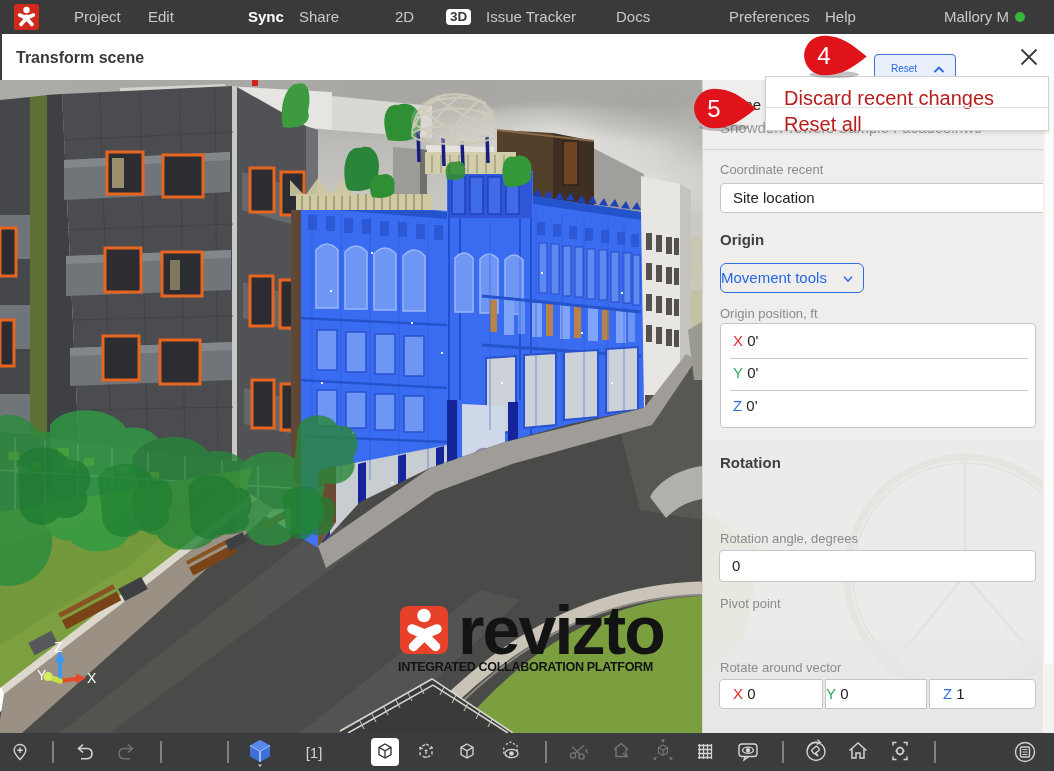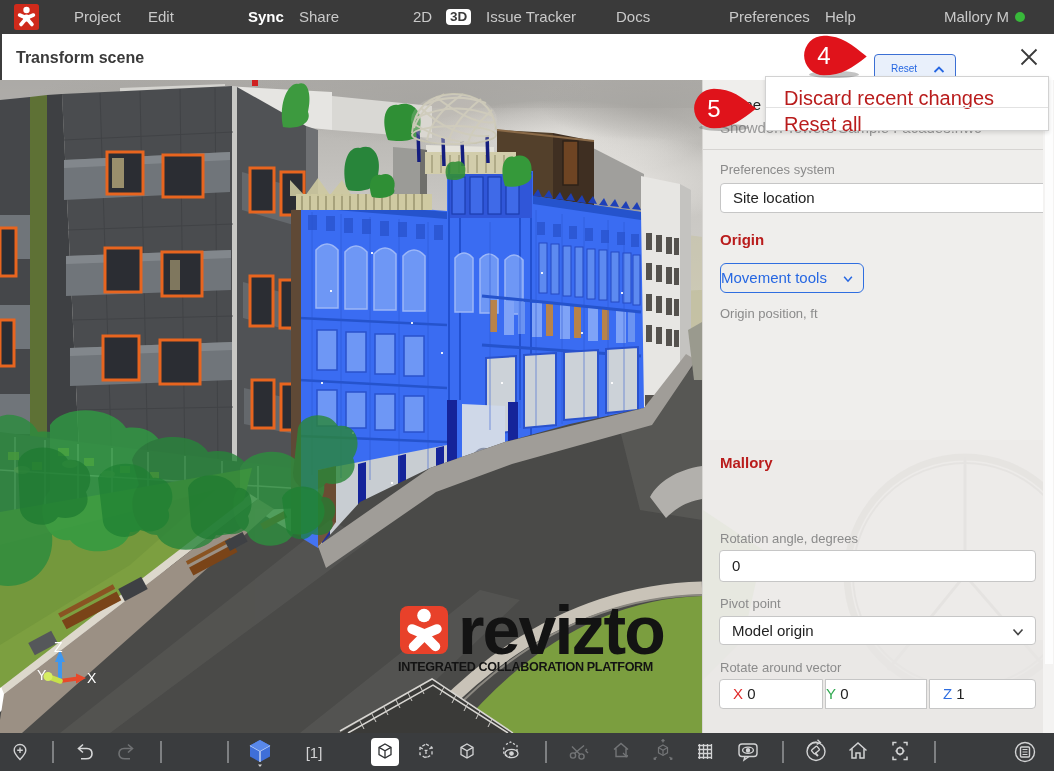--- a/index.html
+++ b/index.html
@@ -11,21 +11,21 @@
   #topbar .mi { position:absolute; top:0; height:34px; line-height:34px; color:#c9c9c9; font-size:15px; }
   
   
   #hdr { position:absolute; left:0; top:34px; width:1054px; height:46px; background:#fff; }
   #hdr .title { position:absolute; left:16px; top:15px; font-size:16px; font-weight:bold; color:#3a3a3a; }
   #resetbtn { position:absolute; left:874px; top:42px; width:82px; height:29px; background:#e9f0fb; border:1px solid #3b6fd4; border-radius:4px; color:#2667e2; font-size:10px; line-height:27px; padding-left:16px;margin-top:12px; }
   #closex { position:absolute; left:1018px; top:46px; width:22px; height:22px; }
   
   #panel { position:absolute; left:702px; top:80px; width:352px; height:653px; background:#eceae8; overflow:hidden; border-left:1px solid #d8d6d3; }
   .plabel { position:absolute; left:17px; font-size:13px; color:#8b8b8b; }
-  .phead  { position:absolute; left:17px; font-size:15px; font-weight:bold; color:#b91c1c; }
+  .phead  { position:absolute; left:17px; font-size:15px; font-weight:bold; color:#404040; }
   .pbox   { position:absolute; background:#fff; border:1px solid #c6c6c6; border-radius:4px; font-size:15px; color:#222; }
   .bluebtn{ position:absolute; border:1px solid #2f6ee0; border-radius:6px; color:#2667e2; font-size:15px; }
   
   #dropdown { position:absolute; left:765px; top:76px; width:284px; height:55px; background:#fff; border:1px solid #d2d2d2; box-shadow:0 2px 4px rgba(0,0,0,0.12); }
   #dropdown .item { position:absolute; left:18px; font-size:20px; color:#b91c1c; }
   
   #btoolbar { position:absolute; left:0; top:733px; width:1054px; height:38px; background:#3a3c3e; }
   .tico { position:absolute; top:0; height:38px; display:flex; align-items:center; justify-content:center; }
   .tsep { position:absolute; top:8px; width:2px; height:22px; background:#7e8082; }
 </style>
@@ -500,42 +500,44 @@
       <g opacity="0.3">
         <circle cx="262" cy="495" r="118" fill="none" stroke="#d8d6d2" stroke-width="7"></circle>
         <circle cx="262" cy="495" r="112" fill="none" stroke="#d5d3cf" stroke-width="2"></circle>
         <path d="M185 590 L262 495 L340 585 M262 377 L262 495" stroke="#d5d3cf" stroke-width="3" fill="none"></path>
       </g>
       <path d="M0 430 L60 470 L40 560 L0 600 Z" fill="#e2e5d8" opacity="0.55"></path>
       <rect x="0" y="560" width="352" height="93" fill="#e8e6e4" opacity="0.6"></rect>
     </svg>
     <div class="plabel" style="top:39px;color:#999;font-size:15px">Snowdon Towers Sample Facades.nwc</div>
     <div style="position:absolute;left:0;top:69px;width:352px;height:1px;background:#d6d4d2"></div>
-    <div class="plabel" style="top:82px">Preferences system</div>
+    <div class="plabel" style="top:82px">Coordinate recent</div>
     <div class="pbox" style="left:17px;top:103px;width:348px;height:30px;line-height:28px;padding-left:12px">Site location
       <svg style="position:absolute;right:10px;top:8px" width="14" height="14" viewBox="0 0 14 14">
           <path d="M2.5 4.5 L7 9.5 L11.5 4.5" stroke="#444" stroke-width="1.6" fill="none"></path>
         </svg>
     </div>
     <div class="phead" style="top:151px">Origin</div>
     <div class="bluebtn" style="left:17px;top:183px;width:144px;height:30px;line-height:28px;padding-right:16px">Movement tools
       <svg style="position:absolute;right:9px;top:9px" width="12" height="12" viewBox="0 0 14 14">
           <path d="M2.5 4.5 L7 9.5 L11.5 4.5" stroke="#2667e2" stroke-width="1.8" fill="none"></path>
         </svg>
     </div>
     <div class="plabel" style="top:226px">Origin position, ft</div>
-    <div class="phead" style="top:374px">Mallory</div>
+    <div class="pbox" style="left:17px;top:243px;width:316px;height:105px">
+      <div style="position:absolute;left:12px;top:8px;font-size:15px"><span style="color:#e02b2b">X</span>&nbsp;0'</div>
+      <div style="position:absolute;left:9px;top:34px;width:298px;height:1px;background:#c9c9c9"></div>
+      <div style="position:absolute;left:12px;top:40px;font-size:15px"><span style="color:#2fa84f">Y</span>&nbsp;0'</div>
+      <div style="position:absolute;left:9px;top:66px;width:298px;height:1px;background:#c9c9c9"></div>
+      <div style="position:absolute;left:12px;top:73px;font-size:15px"><span style="color:#2f6ee0">Z</span>&nbsp;0'</div>
+    </div>
+    <div class="phead" style="top:374px">Rotation</div>
     <div class="plabel" style="top:451px">Rotation angle, degrees</div>
     <div class="pbox" style="left:16px;top:470px;width:317px;height:32px;line-height:30px;padding-left:12px">0</div>
     <div class="plabel" style="top:516px">Pivot point</div>
-    <div class="pbox" style="left:16px;top:536px;width:317px;height:29px;line-height:27px;padding-left:12px">Model origin
-      <svg style="position:absolute;right:10px;top:8px" width="14" height="14" viewBox="0 0 14 14">
-          <path d="M2.5 4.5 L7 9.5 L11.5 4.5" stroke="#444" stroke-width="1.6" fill="none"></path>
-        </svg>
-    </div>
     <div class="plabel" style="top:580px">Rotate around vector</div>
     <div class="pbox" style="left:16px;top:599px;width:104px;height:30px;line-height:28px;padding-left:13px;border-radius:4px 0 0 4px"><span style="color:#e02b2b">X</span>&nbsp;0</div>
     <div class="pbox" style="left:122px;top:599px;width:102px;height:30px;line-height:28px;border-radius:0"><span style="color:#2fa84f">Y</span>&nbsp;0</div>
     <div class="pbox" style="left:226px;top:599px;width:107px;height:30px;line-height:28px;padding-left:13px;border-radius:0 4px 4px 0"><span style="color:#2f6ee0">Z</span>&nbsp;1</div>
 
     <div style="position:absolute;left:340px;top:0;width:12px;height:653px;background:#f4f3f2"></div>
     <div style="position:absolute;left:342px;top:0;width:8px;height:584px;background:#fdfdfd"></div>
   </div>
 
   <div id="topbar">
@@ -547,21 +549,21 @@
           <line x1="12.5" y1="14" x2="5.6" y2="11"></line>
           <line x1="12.5" y1="14" x2="19.4" y2="11"></line>
           <line x1="12.5" y1="14" x2="7" y2="20.5"></line>
           <line x1="12.5" y1="14" x2="18" y2="20.5"></line>
         </g>
       </svg>
     <div class="mi" style="left:74px">Project</div>
     <div class="mi" style="left:148px">Edit</div>
     <div class="mi" style="left:248px;color:#fff;font-weight:bold">Sync</div>
     <div class="mi" style="left:299px">Share</div>
-    <div class="mi" style="left:413px">2D</div>
+    <div class="mi" style="left:395px">2D</div>
     <div class="mi" style="left:446px;top:9px;height:16px;line-height:16px;background:#fff;color:#3a3a3a;border-radius:4px;padding:0 4px;font-size:13.5px;font-weight:bold">3D</div>
     <div class="mi" style="left:486px">Issue Tracker</div>
     <div class="mi" style="left:616px">Docs</div>
     <div class="mi" style="left:729px">Preferences</div>
     <div class="mi" style="left:825px">Help</div>
     <div class="mi" style="left:944px">Mallory M</div>
     <div style="position:absolute;left:1015px;top:12px;width:10px;height:10px;border-radius:50%;background:#38b83a"></div>
   </div>
 
   <div id="hdr">

